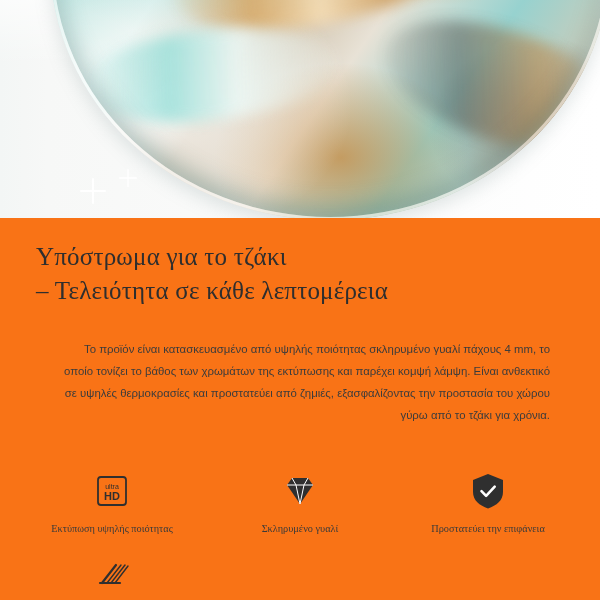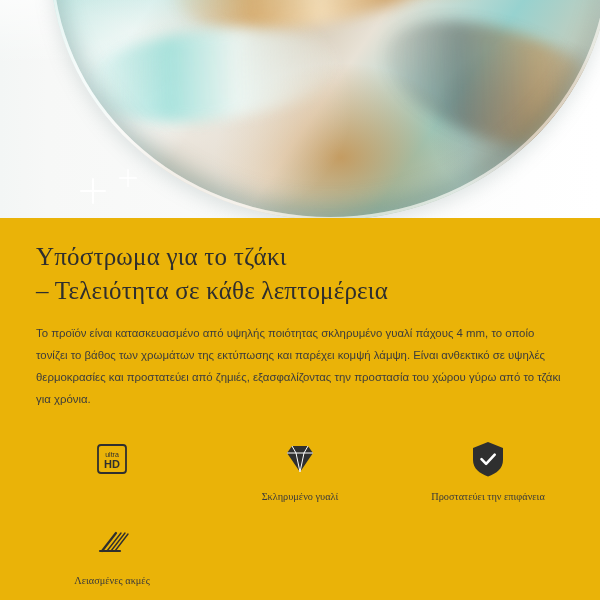--- a/index.html
+++ b/index.html
@@ -10,21 +10,21 @@
     width: 600px;
     height: 600px;
     background: #ffffff;
     font-family: "Liberation Sans", sans-serif;
     overflow: hidden;
   }
   .page {
     position: relative;
     width: 600px;
     height: 600px;
-    background: #eab308;
+    background: #f97316;
     overflow: hidden;
   }
 
   
   .hero {
     position: absolute;
     left: 0;
     top: 0;
     width: 600px;
     height: 218px;
@@ -117,42 +117,42 @@
     font-family: "Liberation Serif", serif;
     font-size: 25px;
     line-height: 1.35;
     font-weight: 400;
     color: #2e2e2e;
     letter-spacing: .2px;
   }
   .headline .l2 { display: block; }
 
   .body-copy {
-    margin: 0;
+    margin: 16px;
     padding: 14px 34px 0 36px;
     font-family: "Liberation Sans", sans-serif;
     font-size: 11.4px;
     line-height: 1.95;
     color: #3c3c3c;
-    text-align: left;
+    text-align: right;
   }
 
   
   .features {
     display: grid;
     grid-template-columns: repeat(3, 1fr);
     grid-template-rows: auto auto;
     padding: 22px 18px 0 18px;
     row-gap: 6px;
   }
   .feature {
     display: flex;
     flex-direction: column;
     align-items: center;
-    justify-content: flex-start;
+    justify-content: center;
     padding: 4px 6px 6px 6px;
   }
   .feature-icon {
     height: 46px;
     display: flex;
     align-items: center;
     justify-content: center;
     margin-bottom: 8px;
   }
   .feature-label {
@@ -195,20 +195,21 @@
 
 
       <div class="feature">
         <div class="feature-icon">
           <svg class="icon-svg" width="44" height="40" viewBox="0 0 44 40">
             <rect x="8" y="6" width="28" height="28" rx="3" fill="none" stroke="#2f2f2f" stroke-width="1.8"></rect>
             <text x="22" y="18" text-anchor="middle" font-family="Liberation Sans, sans-serif" font-size="7" fill="#2f2f2f">ultra</text>
             <text x="22" y="29" text-anchor="middle" font-family="Liberation Sans, sans-serif" font-size="11" font-weight="bold" fill="#2f2f2f">HD</text>
           </svg>
         </div>
+        <div class="feature-label">Εκτύπωση υψηλής ποιότητας</div>
       </div>
 
       <div class="feature">
         <div class="feature-icon">
           <svg class="icon-svg" width="44" height="40" viewBox="0 0 44 40">
             <path d="M9 14 L14 7 H30 L35 14 L22 33 Z" fill="#2f2f2f"></path>
             <path d="M9 14 H35 M14 7 L18 14 L22 33 M30 7 L26 14 L22 33" stroke="#ffffff" stroke-width="1" fill="none"></path>
           </svg>
         </div>
         <div class="feature-label">Σκληρυμένο γυαλί</div>

